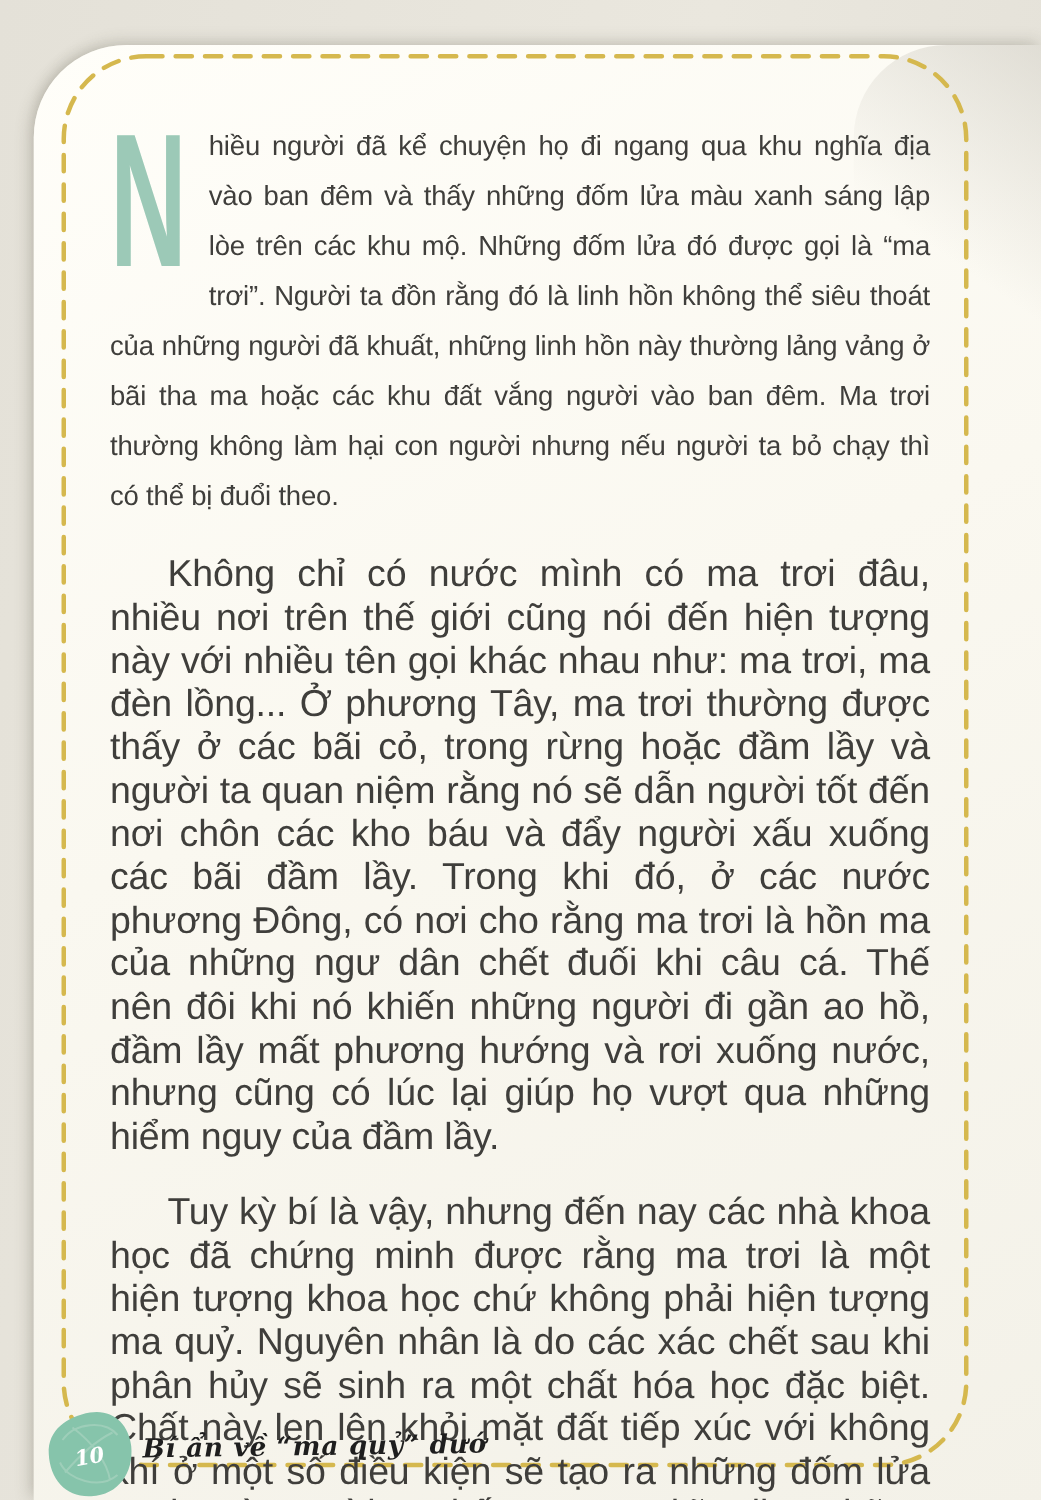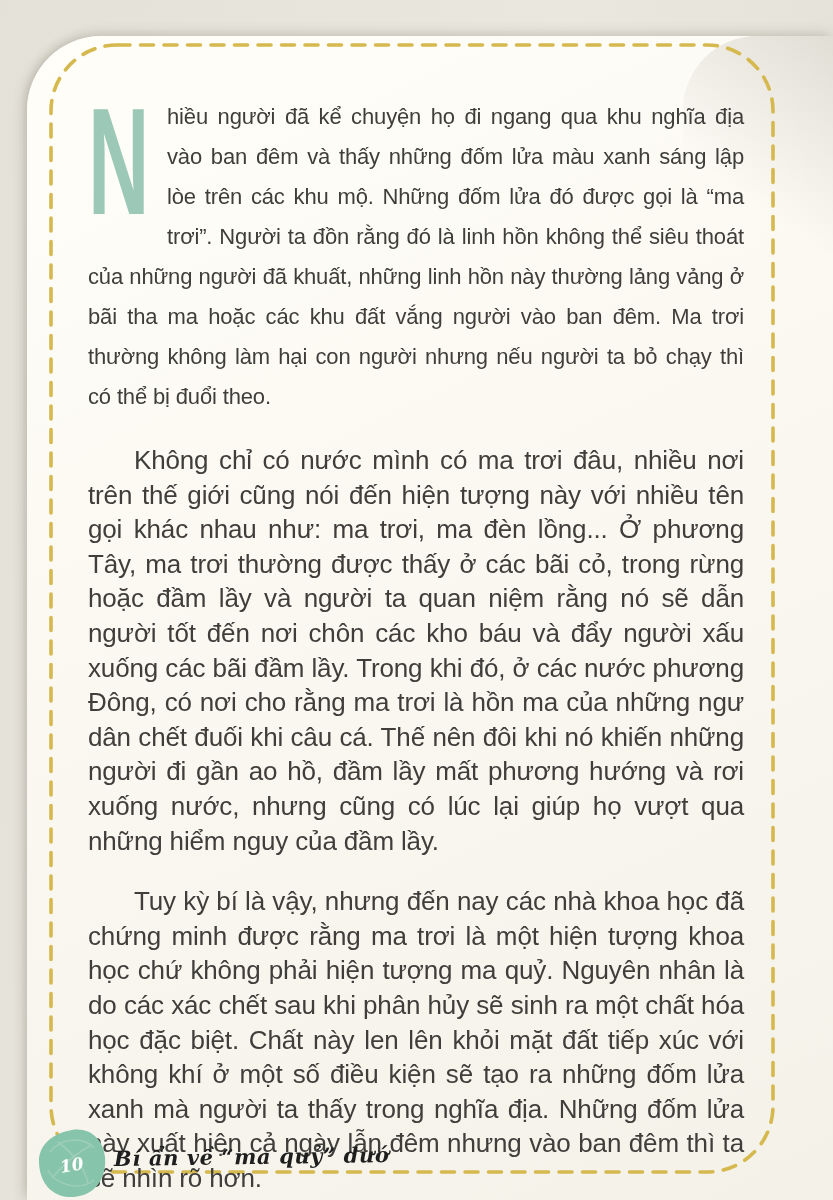--- a/index.html
+++ b/index.html
@@ -22,21 +22,21 @@
   svg.border { position:absolute; left:0; top:0; }
   svg.border rect { stroke: var(--border_dash,#d5b84e); }
 
   .text-block {
     position:absolute; left:88px; top:97px; width:656px;
     color:var(--ink,#3f3e3b);
     text-align:justify; text-justify:inter-word;
   }
   .text-block p { margin:0; letter-spacing:-0.15px; }
   .p-lead { font-size:22px; line-height:40px; }
-  .p-body { font-size:26px; line-height:34.6px; margin-top:26px !important; text-indent:46px; }
+  .p-body { font-size:30px; line-height:34.6px; margin-top:26px !important; text-indent:46px; }
 
   .dropcap-box { float:left; width:64px; height:114px; margin:5px 15px 2px 0; position:relative; }
   .dropcap-glyph {
     position:absolute; left:0; top:-17px;
     font-size:152px; line-height:1; font-weight:bold;
     color:var(--accent_teal,#9cc9b7);
     transform:scaleX(0.56); transform-origin:0 0;
   }
 
   .pagenum-blob { position:absolute; left:34px; top:1126px; }

